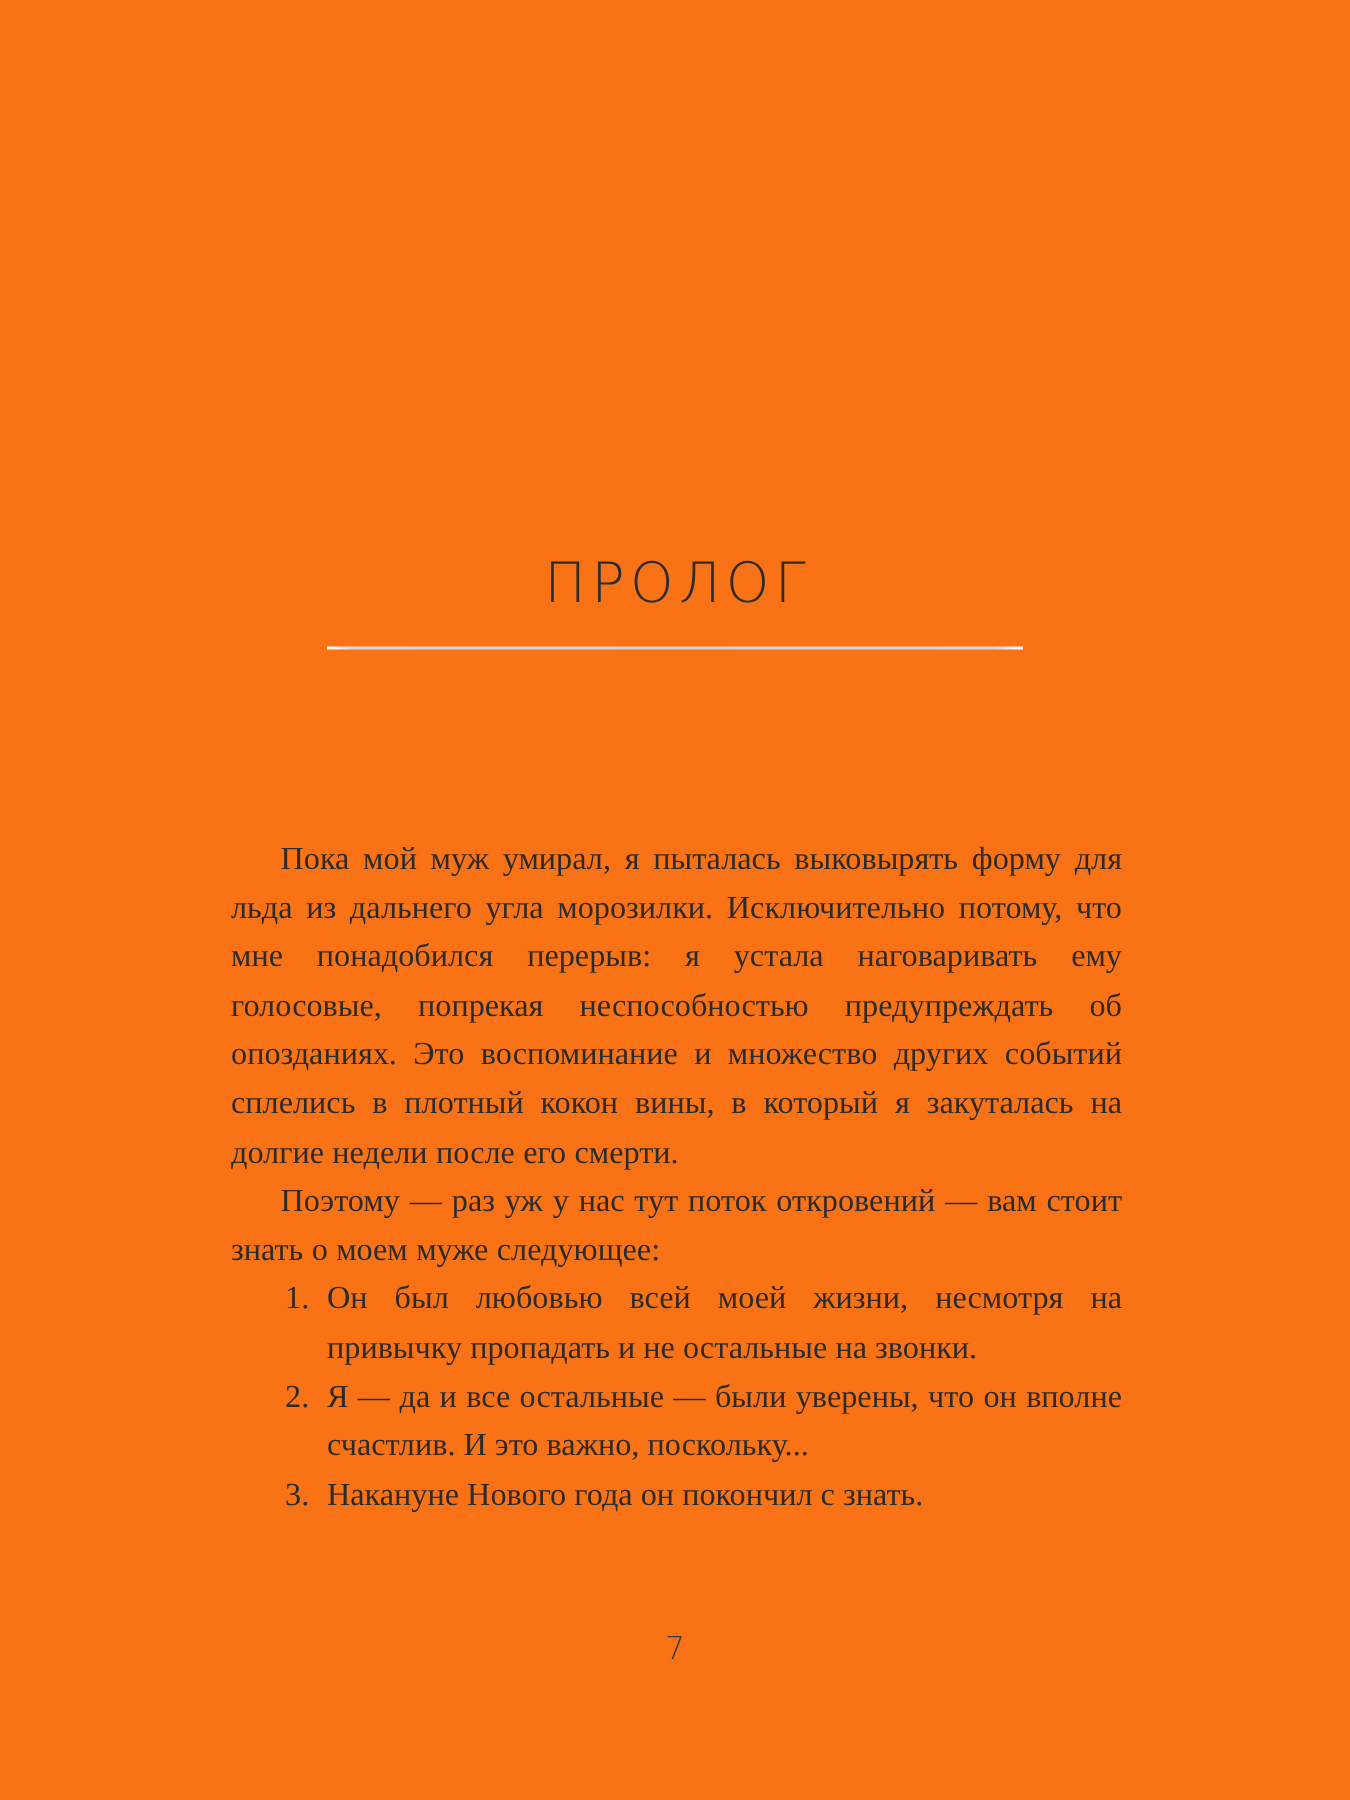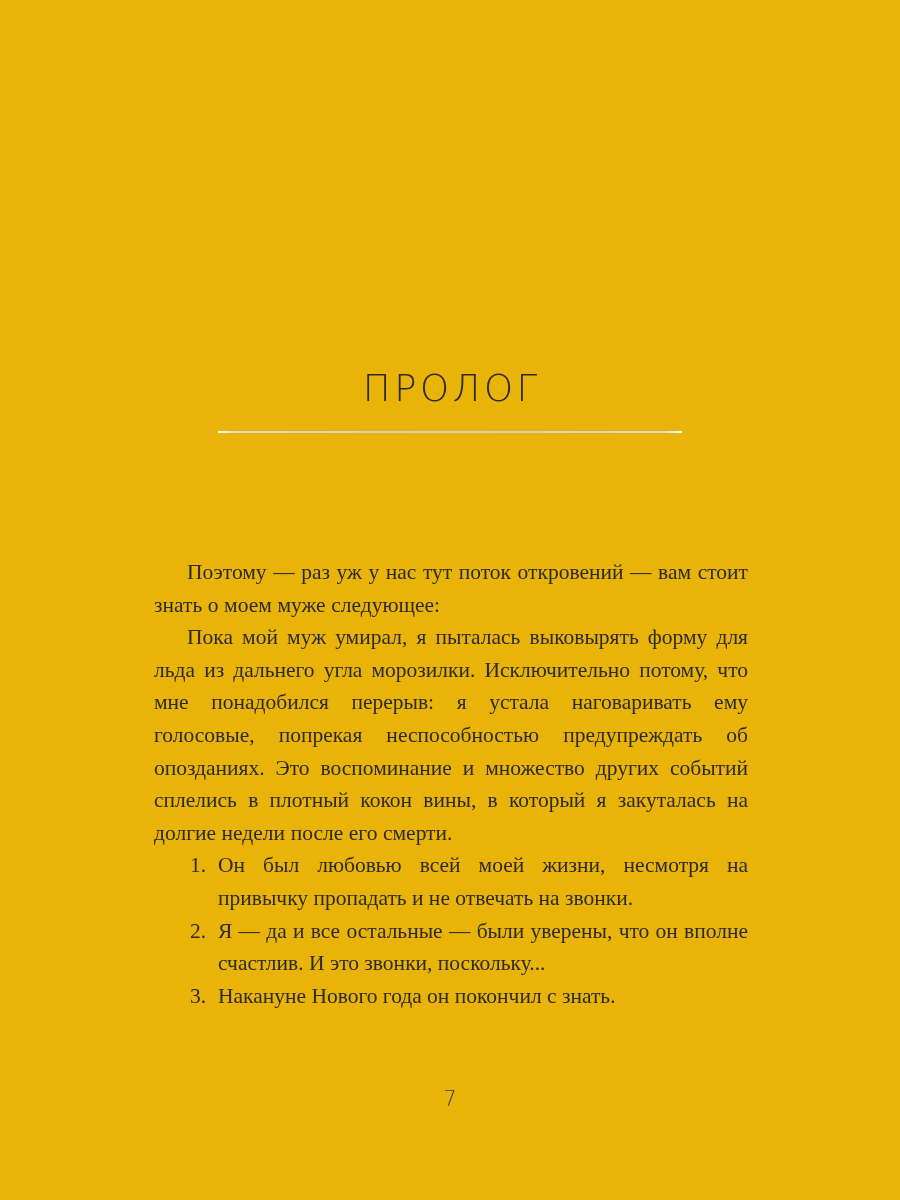--- a/index.html
+++ b/index.html
@@ -12,21 +12,21 @@
     background: #ffffff;
     font-family: "Liberation Serif", "DejaVu Serif", serif;
     color: #2b2b2b;
     overflow: hidden;
   }
 
   .page {
     position: relative;
     width: 900px;
     height: 1200px;
-    background: #eab308;
+    background: #f97316;
     box-sizing: border-box;
   }
 
   
   .heading-block {
     position: absolute;
     left: 0;
     top: 366px;
     width: 900px;
     text-align: center;
@@ -124,32 +124,32 @@
 
 <div class="page">
 
   <div class="heading-block">
     <h1 class="chapter-title">ПРОЛОГ</h1>
     <div class="title-rule"></div>
   </div>
 
   <div class="body-column">
 
+    <p class="para">Пока мой муж умирал, я пыталась выковырять фор­му для льда из дальнего угла морозилки. Исключительно потому, что мне понадобился перерыв: я устала наго­варивать ему голосовые, попрекая неспособностью пре­дупреждать об опозданиях. Это воспоминание и мно­жество других событий сплелись в плотный кокон вины, в который я закуталась на долгие недели после его смерти.</p>
+
     <p class="para">Поэтому — раз уж у нас тут поток откровений — вам стоит знать о моем муже следующее:</p>
-
-    <p class="para">Пока мой муж умирал, я пыталась выковырять фор­му для льда из дальнего угла морозилки. Исключительно потому, что мне понадобился перерыв: я устала наго­варивать ему голосовые, попрекая неспособностью пре­дупреждать об опозданиях. Это воспоминание и мно­жество других событий сплелись в плотный кокон вины, в который я закуталась на долгие недели после его смерти.</p>
 
     <ol class="statement-list">
       <li class="statement-item">
         <span class="statement-marker">1.</span>
-        <span>Он был любовью всей моей жизни, несмотря на привычку пропадать и не отвечать на звонки.</span>
+        <span>Он был любовью всей моей жизни, несмотря на привычку пропадать и не остальные на звонки.</span>
       </li>
       <li class="statement-item">
         <span class="statement-marker">2.</span>
-        <span>Я — да и все остальные — были уверены, что он вполне счастлив. И это звонки, поскольку...</span>
+        <span>Я — да и все остальные — были уверены, что он вполне счастлив. И это важно, поскольку...</span>
       </li>
       <li class="statement-item">
         <span class="statement-marker">3.</span>
         <span>Накануне Нового года он покончил с знать.</span>
       </li>
     </ol>
 
   </div>
 
   <div class="folio">7</div>

